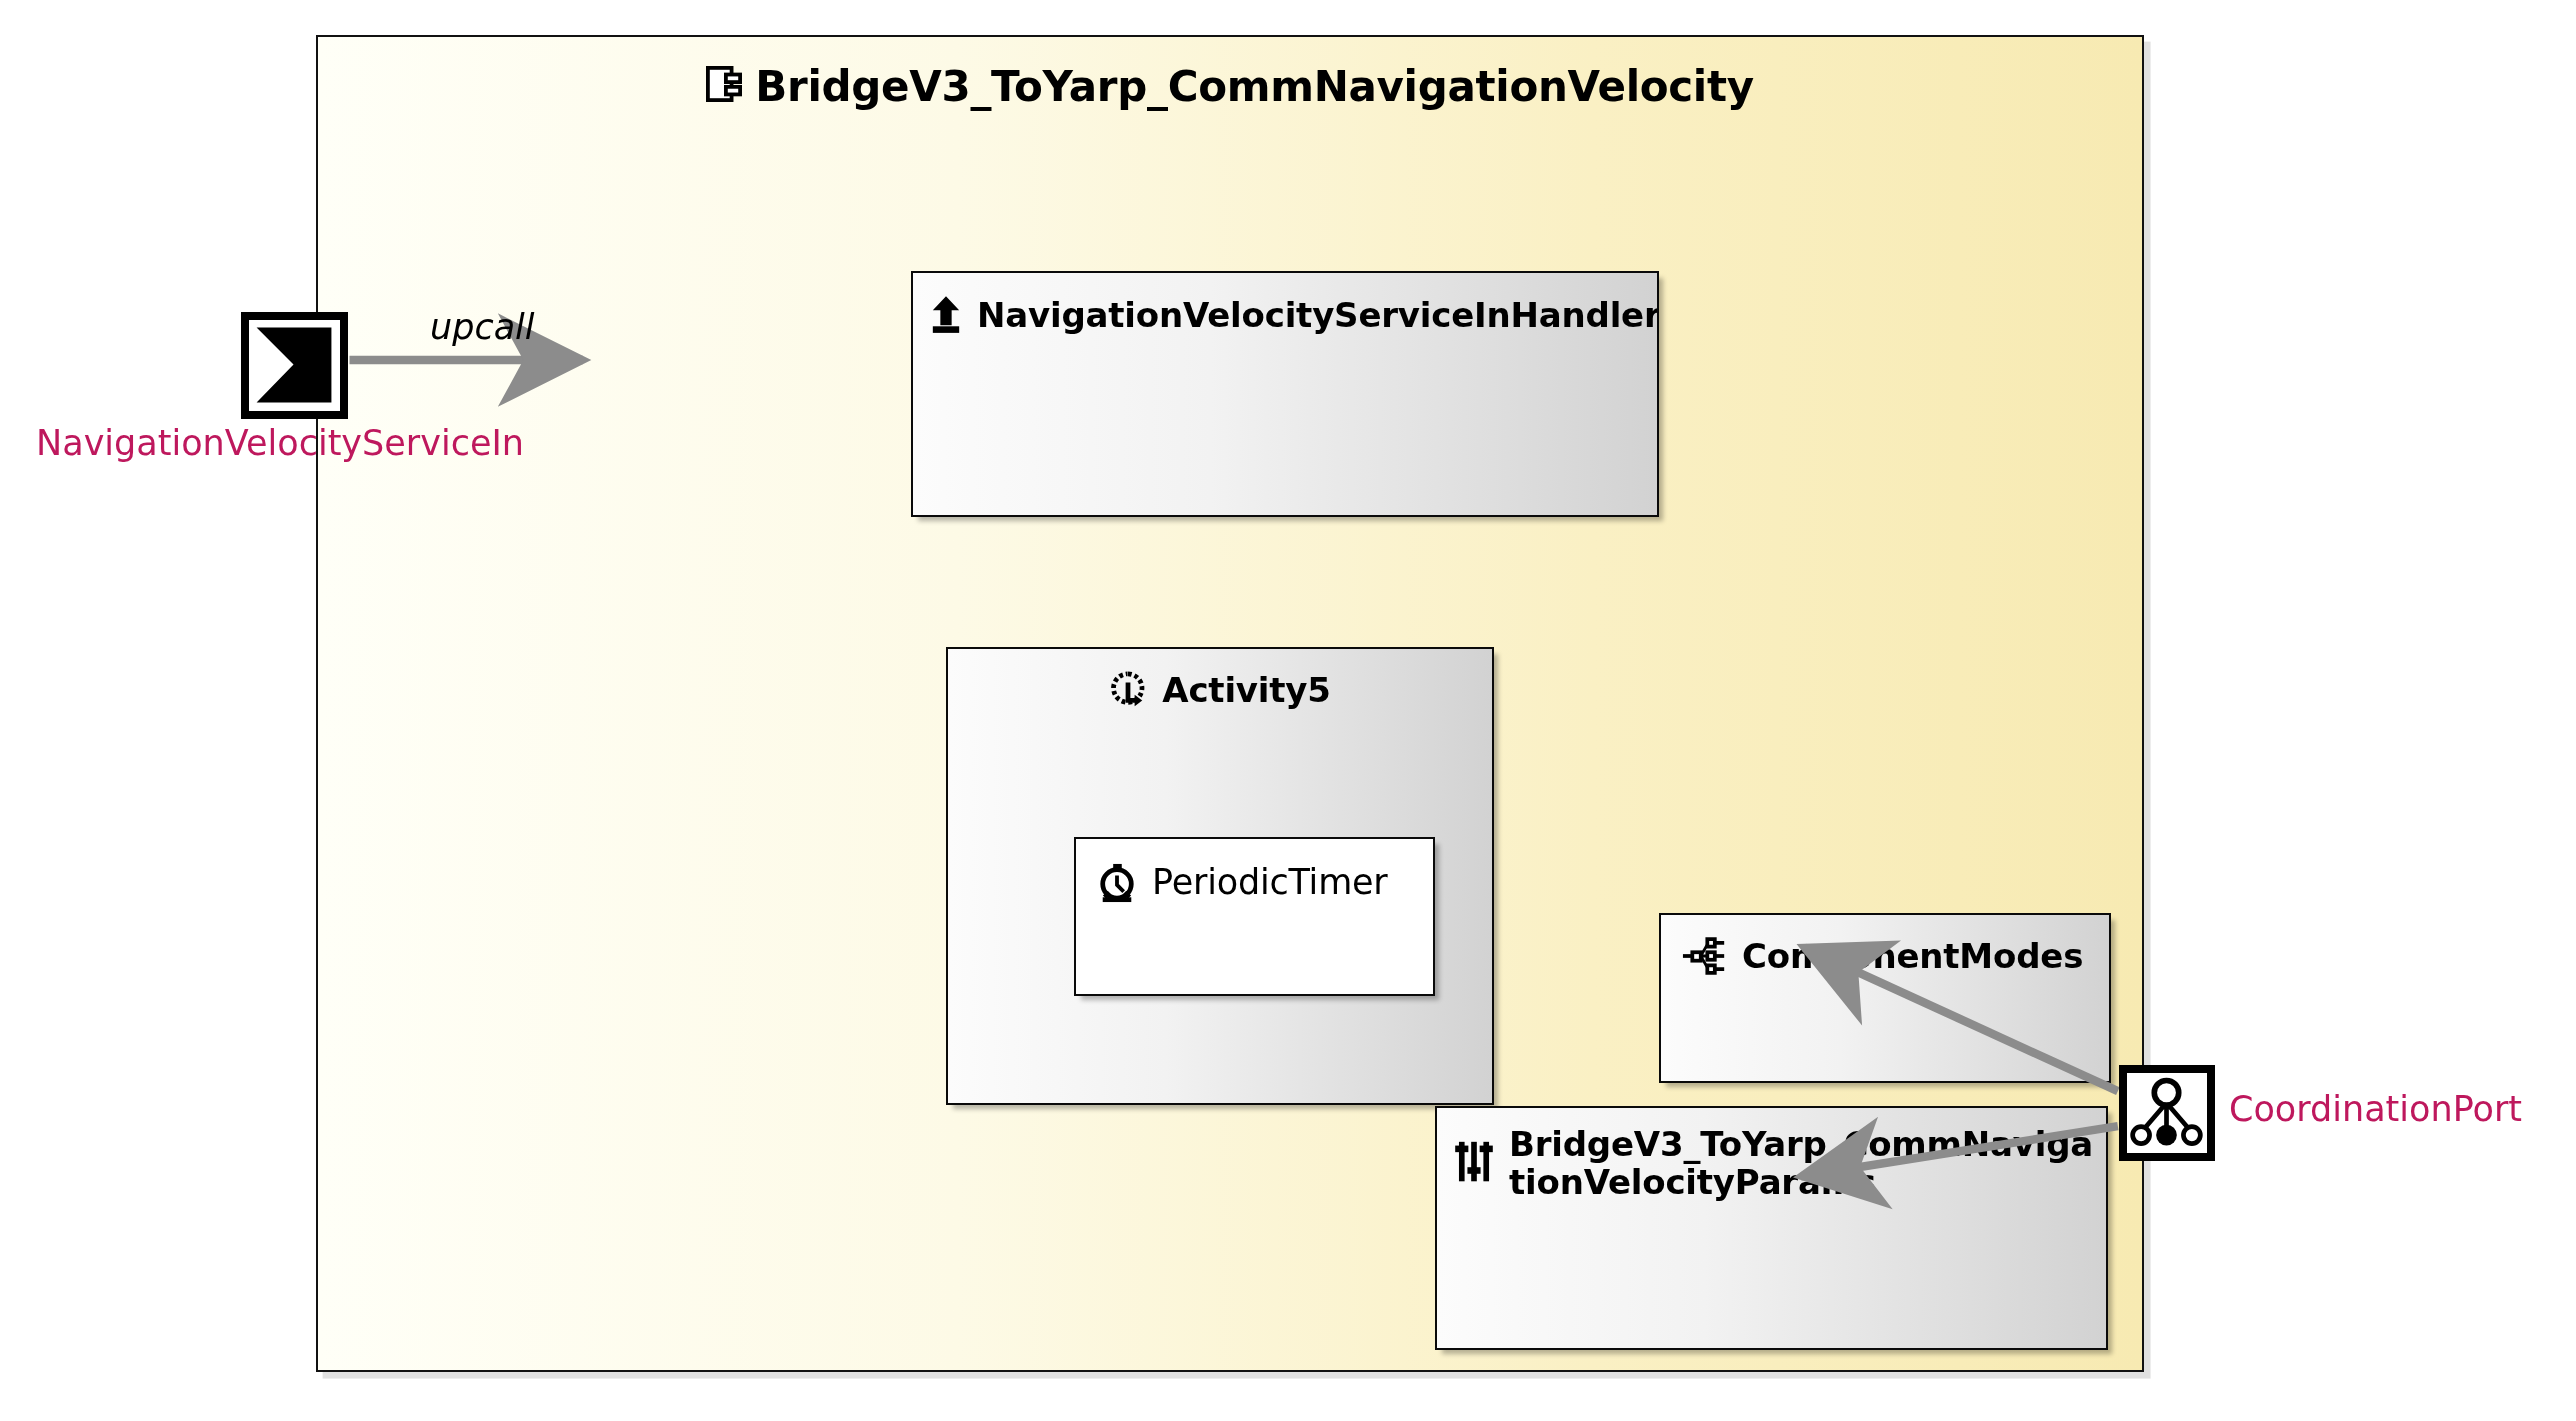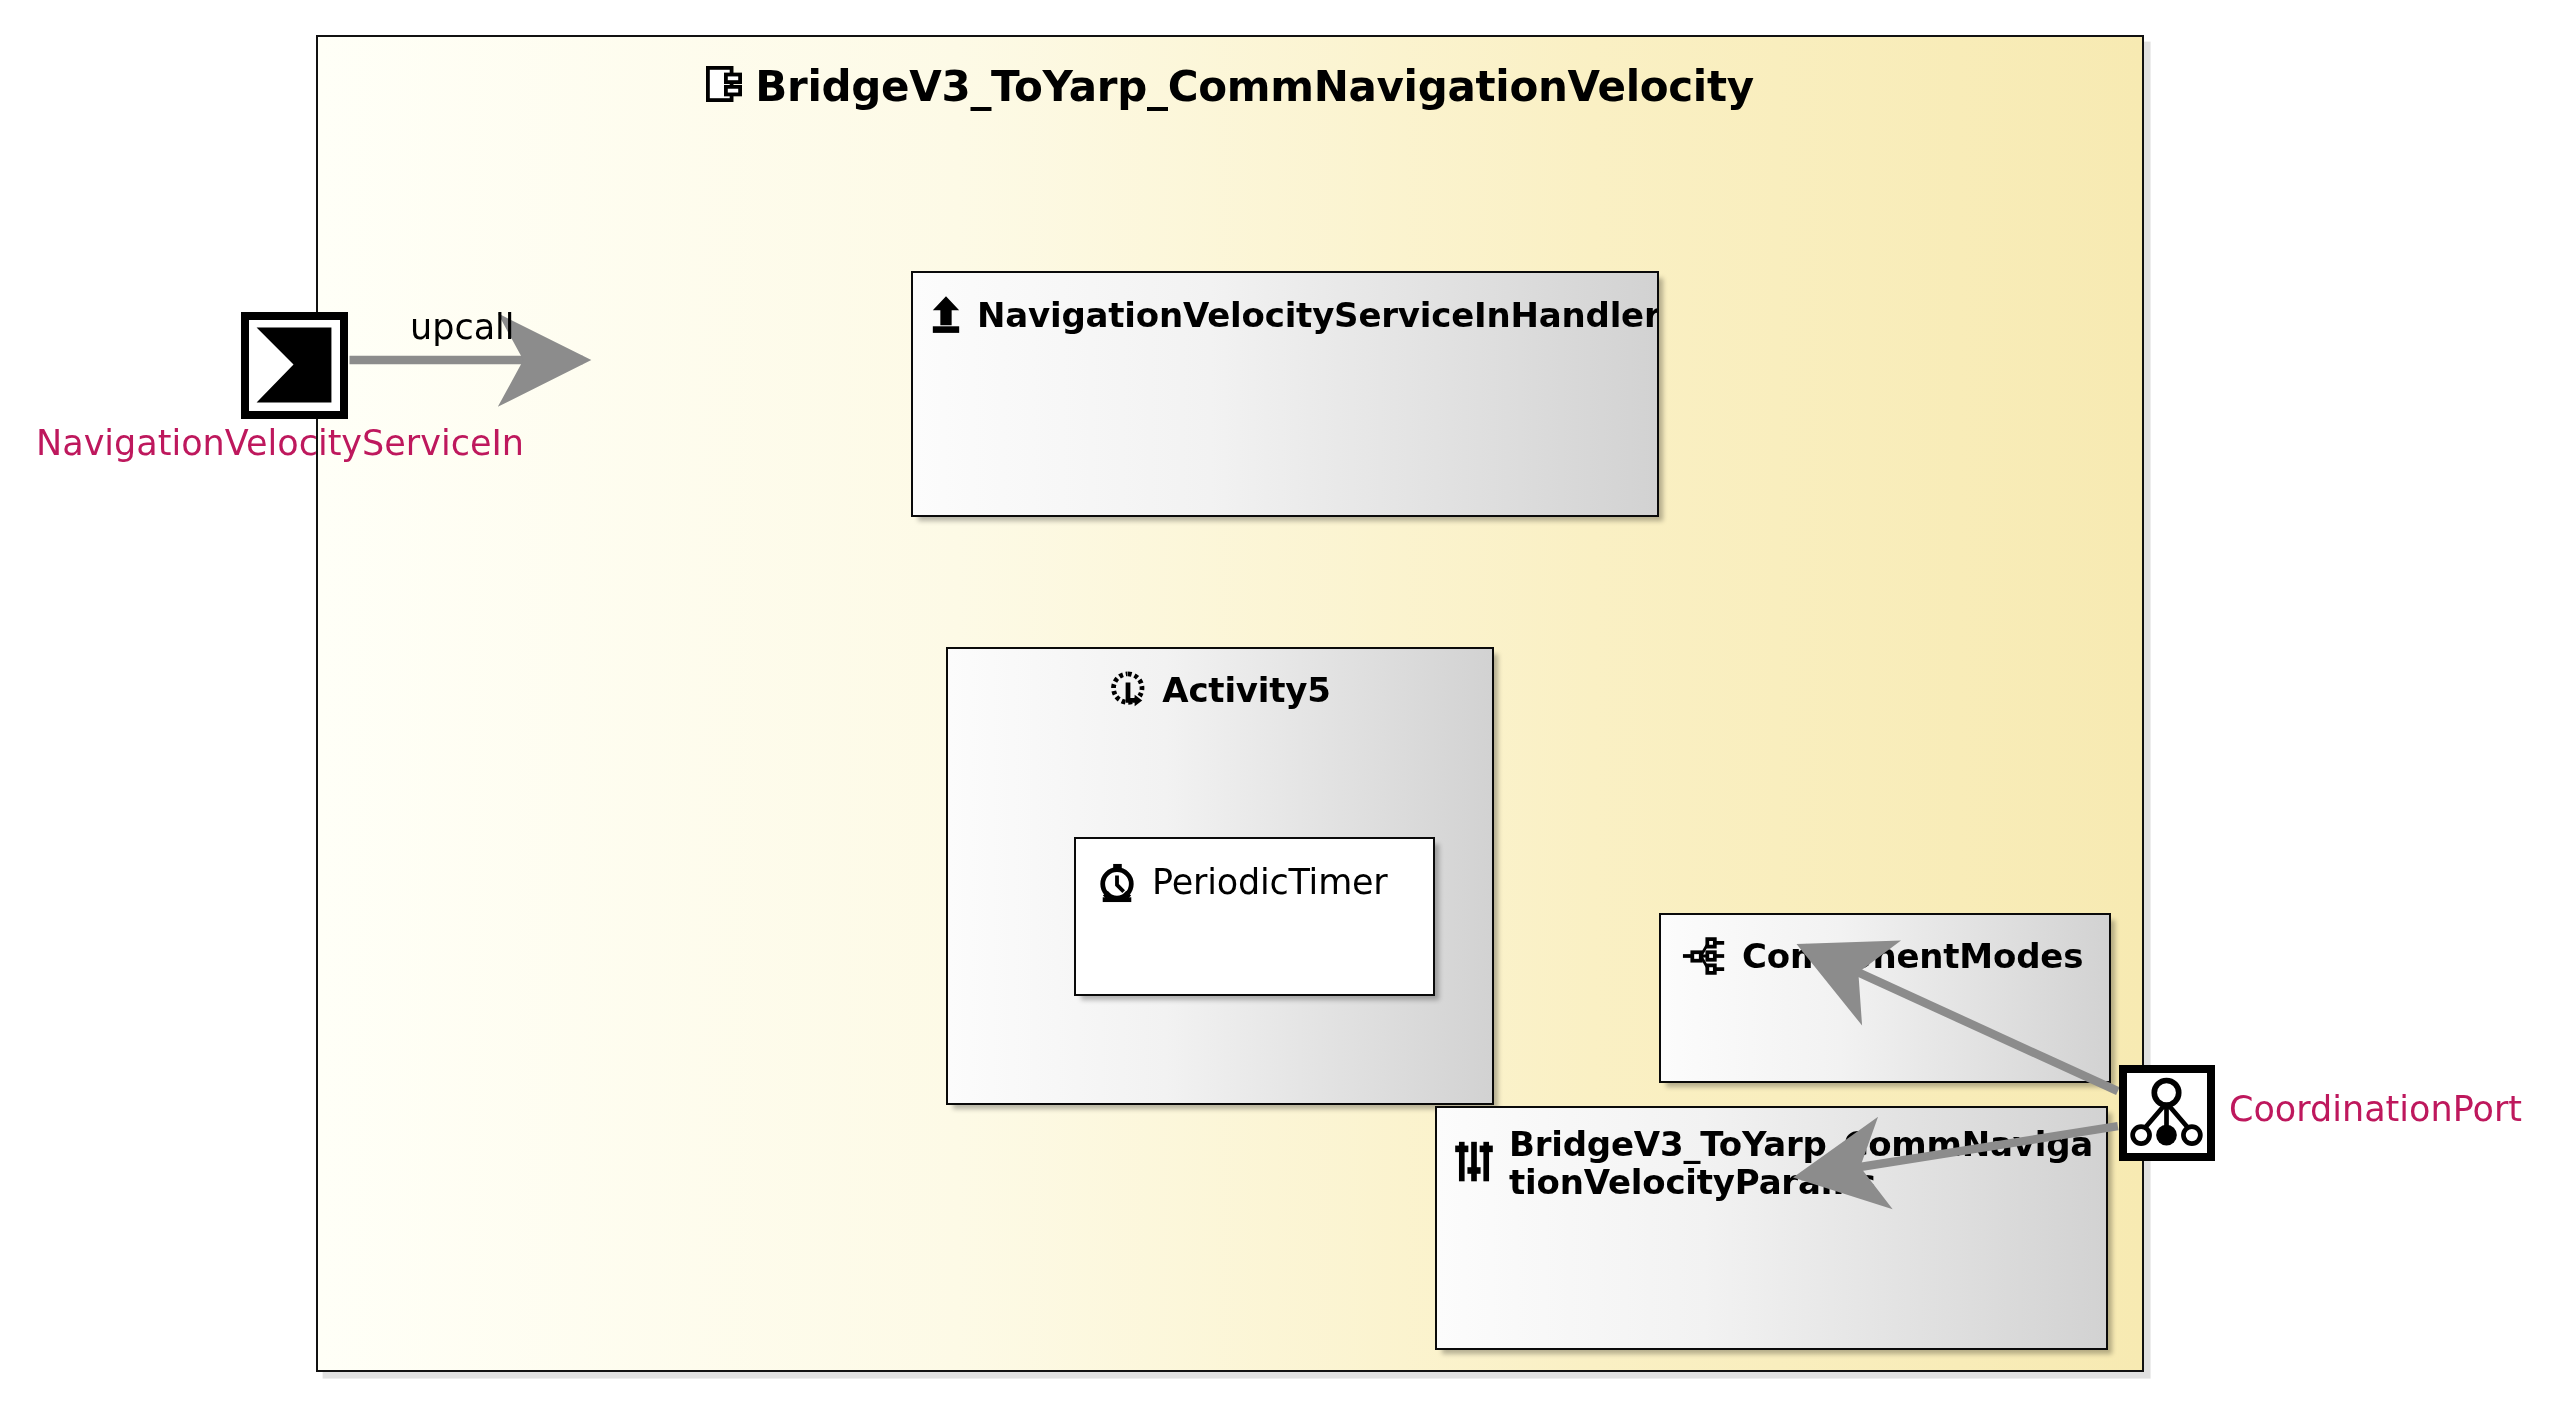--- a/index.html
+++ b/index.html
@@ -135,21 +135,21 @@
     width: 2576px;
     height: 1422px;
     pointer-events: none;
   }
   .edge-label {
     position: absolute;
     font-size: 35px;
     color: #000000;
     white-space: nowrap;
   }
-  #upcall-label { left: 410px; top: 307px; }
+  #upcall-label { left: 430px; top: 307px; font-style: italic; }
 </style>
 </head>
 <body>
 
 <div id="canvas">
 
   <div class="component-frame">
 
     <div class="frame-title">
       <span class="ttl-icon">

